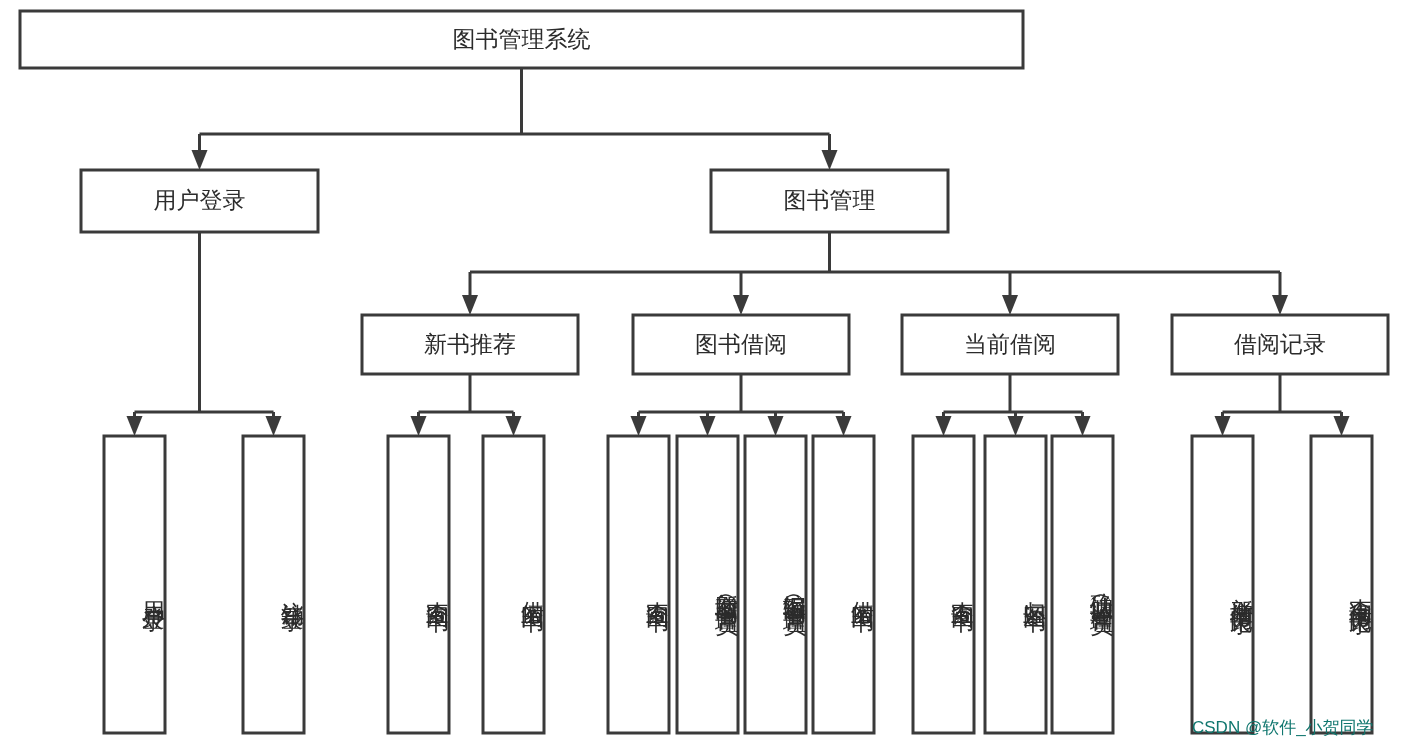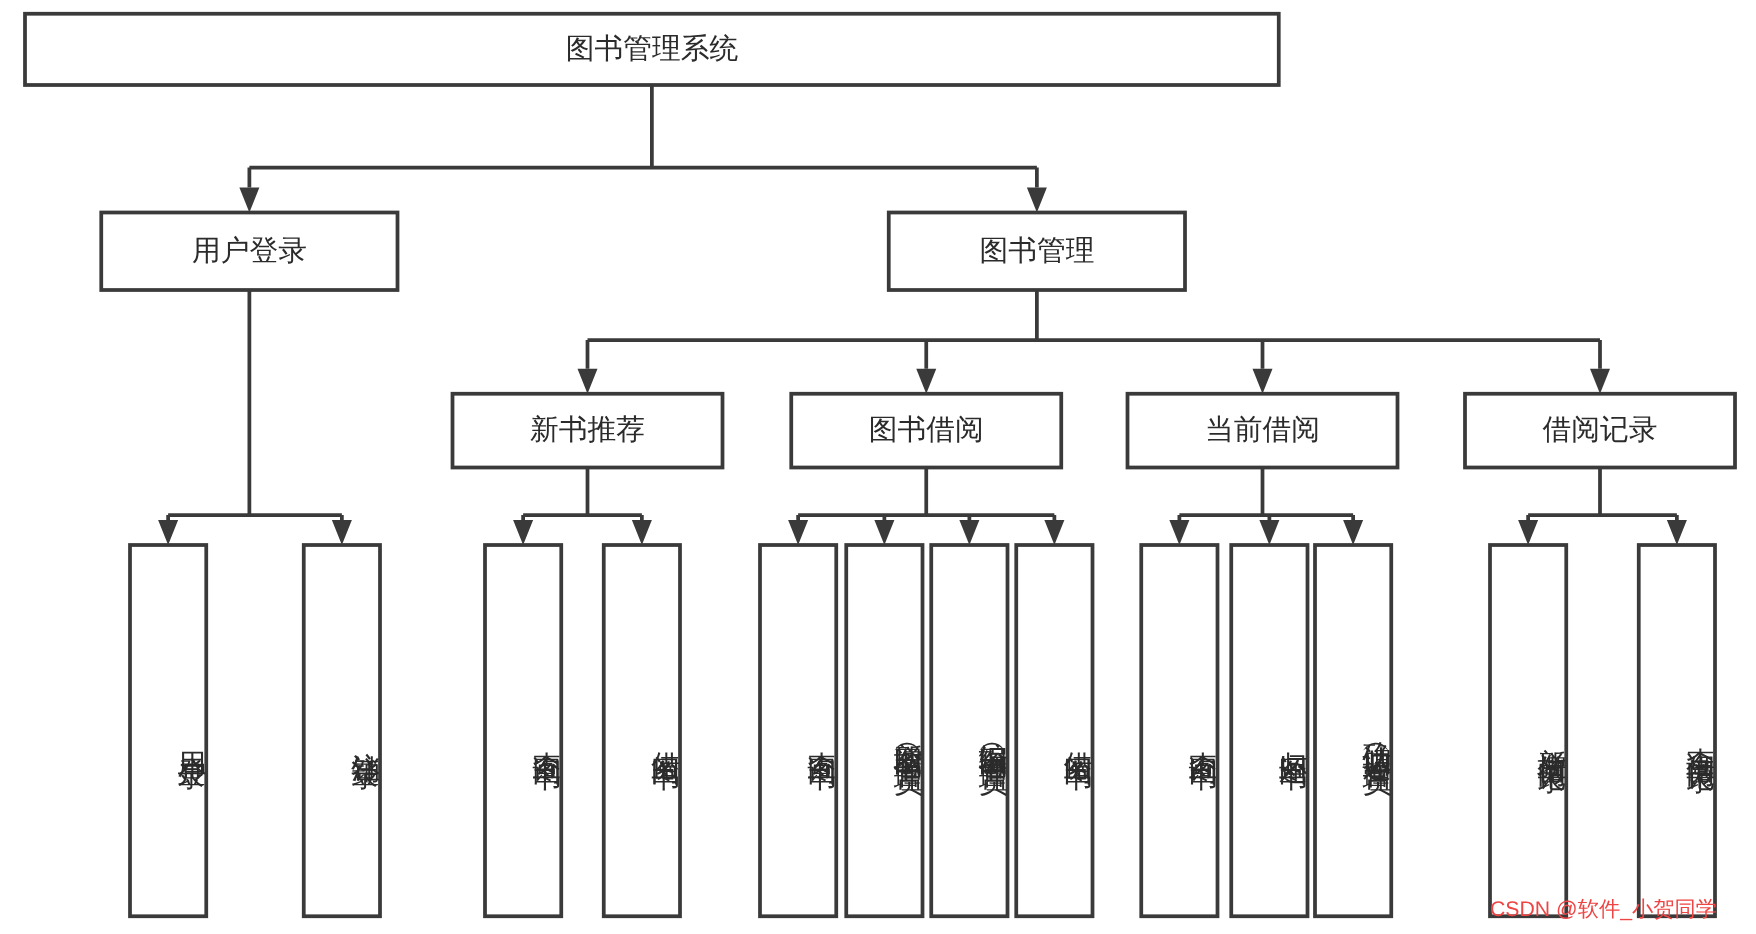--- a/index.html
+++ b/index.html
@@ -61,21 +61,21 @@
     justify-content: center;
     white-space: nowrap;
     pointer-events: none;
   }
   .watermark {
     position: absolute;
     left: 1192px;
     top: 716px;
     font-family: "Liberation Sans", "DejaVu Sans", sans-serif;
     font-size: 17px;
-    color: #ef4444;
+    color: #0f766e;
     white-space: nowrap;
   }
 </style>
 </head>
 <body>
 
 <div id="diagram-root">
 
   <svg id="flow-svg" viewBox="0 0 1405 747" xmlns="http://www.w3.org/2000/svg">
     <g id="connector-layer">

